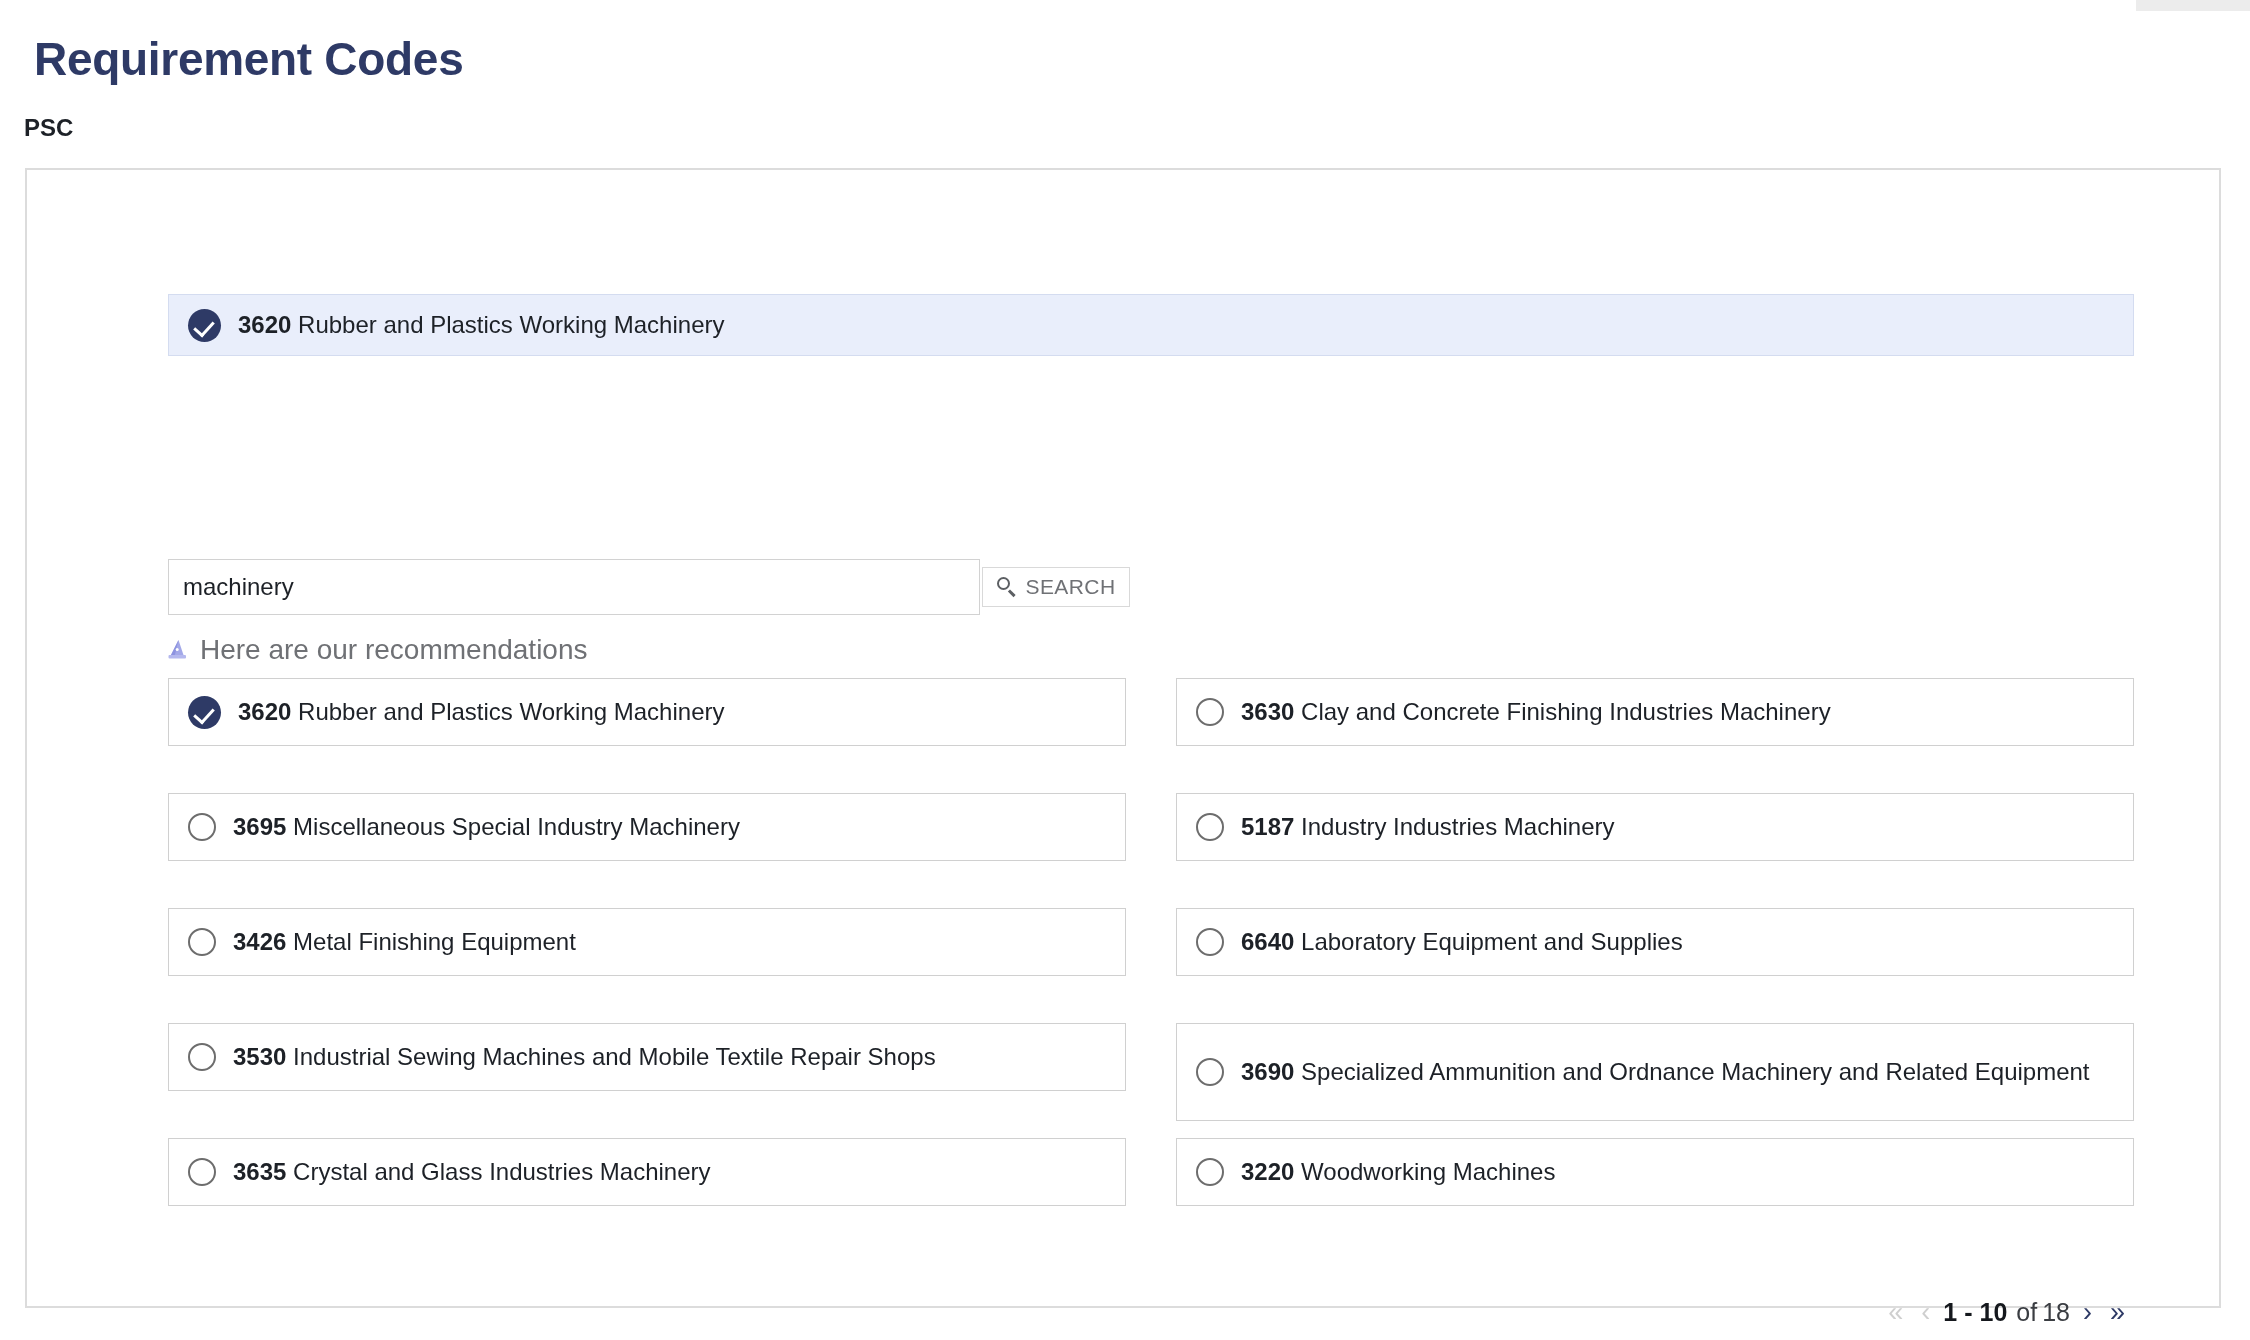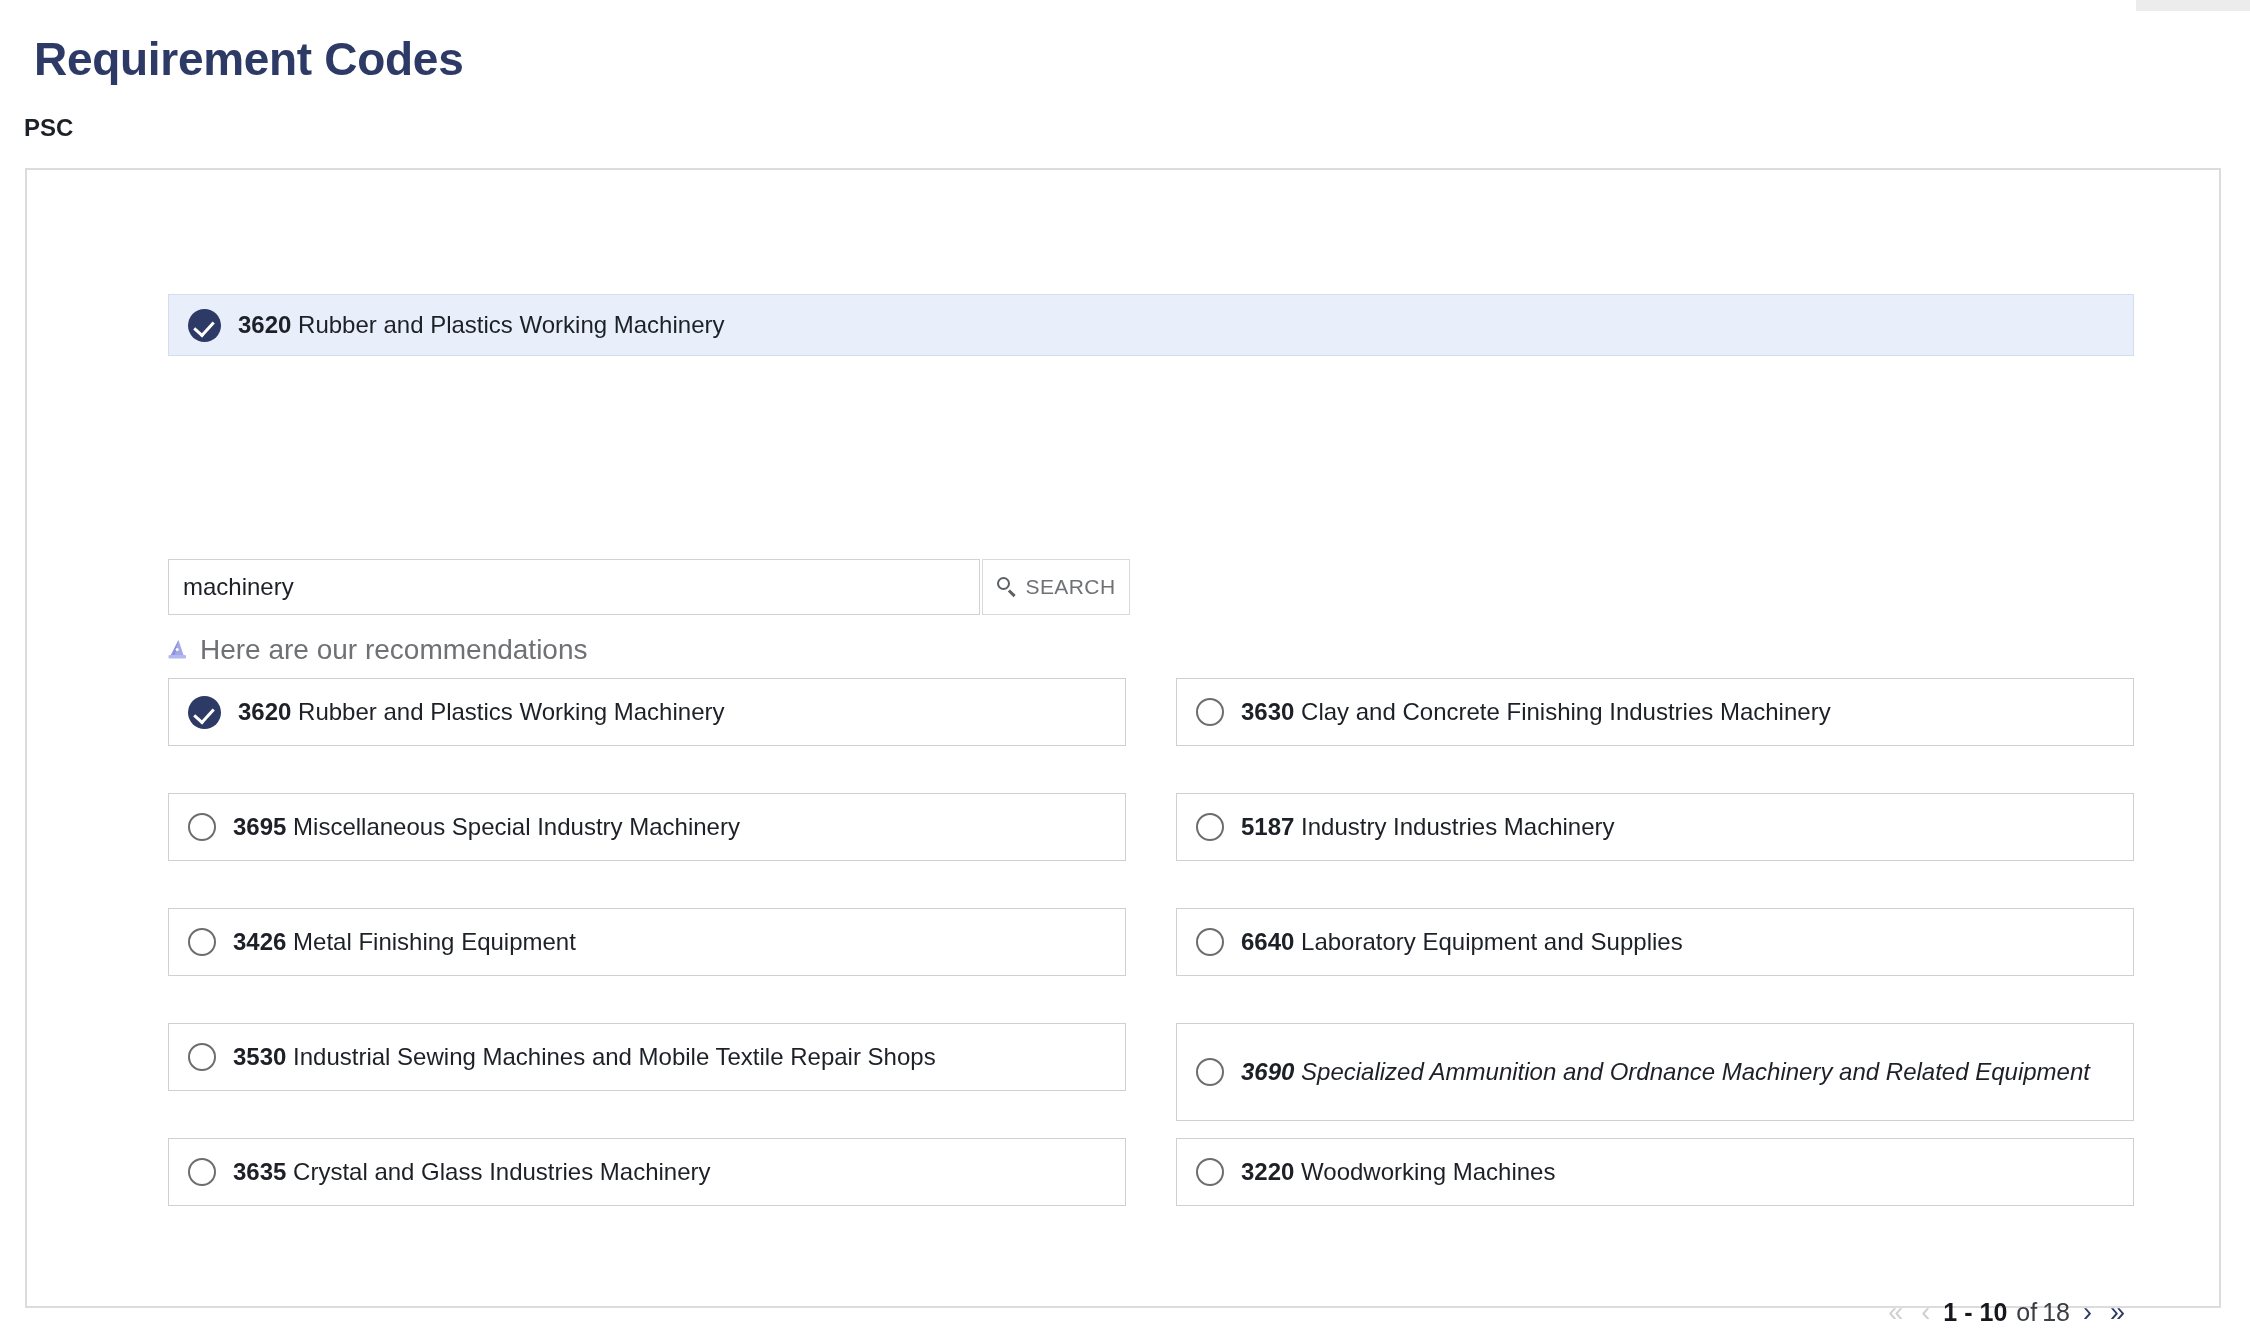--- a/index.html
+++ b/index.html
@@ -131,21 +131,21 @@
     background: #ffffff;
     font-family: "Liberation Sans", sans-serif;
     font-size: 24px;
     color: #1d2127;
     padding: 0 14px;
     outline: none;
   }
   .search-button {
     margin-left: 2px;
     width: 148px;
-    height: 56px;
+    height: 40px;
     box-sizing: border-box;
     border: 1.5px solid #d9d9d9;
     background: #ffffff;
     display: flex;
     align-items: center;
     justify-content: center;
     gap: 9px;
     cursor: pointer;
     font-family: "Liberation Sans", sans-serif;
   }
@@ -220,21 +220,20 @@
     box-sizing: border-box;
     border: 1.6px solid #d0d0d0;
     background: #ffffff;
     display: flex;
     align-items: center;
     padding: 9px 16px 9px 19px;
     cursor: pointer;
   }
   .opt-card.tall {
     min-height: 98px;
-    font-style: italic;
   }
   .opt-text {
     font-size: 24px;
     line-height: 1.36;
     color: #1d2127;
     margin-left: 17px;
   }
 
   
   .pagination {

